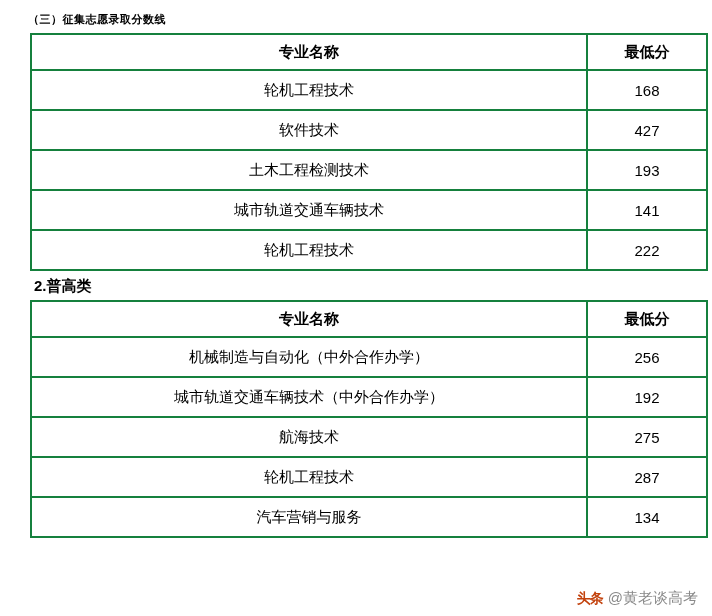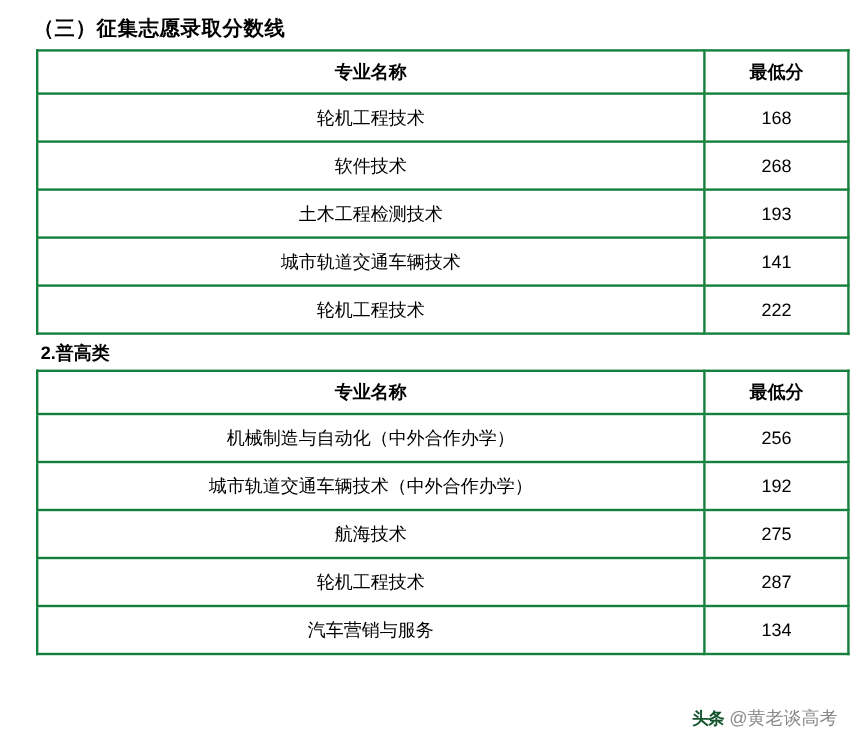--- a/index.html
+++ b/index.html
@@ -13,21 +13,21 @@
     font-family: "Liberation Sans", sans-serif;
     color: #000000;
     position: relative;
     overflow: hidden;
   }
   .page {
     padding: 8px 16px 0 16px;
     box-sizing: border-box;
   }
   .doc-title {
-    font-size: 17px;
+    font-size: 11px;
     font-weight: 700;
     letter-spacing: 0.5px;
     margin: 4px 0 6px 12px;
   }
   .section-label {
     font-size: 15px;
     font-weight: 700;
     margin: 6px 0 4px 18px;
   }
   table.score-table {
@@ -58,21 +58,21 @@
     bottom: 8px;
     font-size: 15px;
     color: #8a8a8a;
     display: flex;
     align-items: center;
     gap: 5px;
   }
   .wm-logo {
     display: inline-block;
     font-size: 14px;
-    color: #14532d;
+    color: #c2410c;
     font-weight: 700;
     letter-spacing: -1px;
   }
 </style>
 </head>
 <body>
 
 <div class="page">
 
   <div class="doc-title">（三）征集志愿录取分数线</div>
@@ -86,21 +86,21 @@
       <tr>
         <th>专业名称</th>
         <th>最低分</th>
       </tr>
       <tr>
         <td>轮机工程技术</td>
         <td>168</td>
       </tr>
       <tr>
         <td>软件技术</td>
-        <td>268</td>
+        <td>427</td>
       </tr>
       <tr>
         <td>土木工程检测技术</td>
         <td>193</td>
       </tr>
       <tr>
         <td>城市轨道交通车辆技术</td>
         <td>141</td>
       </tr>
       <tr>

